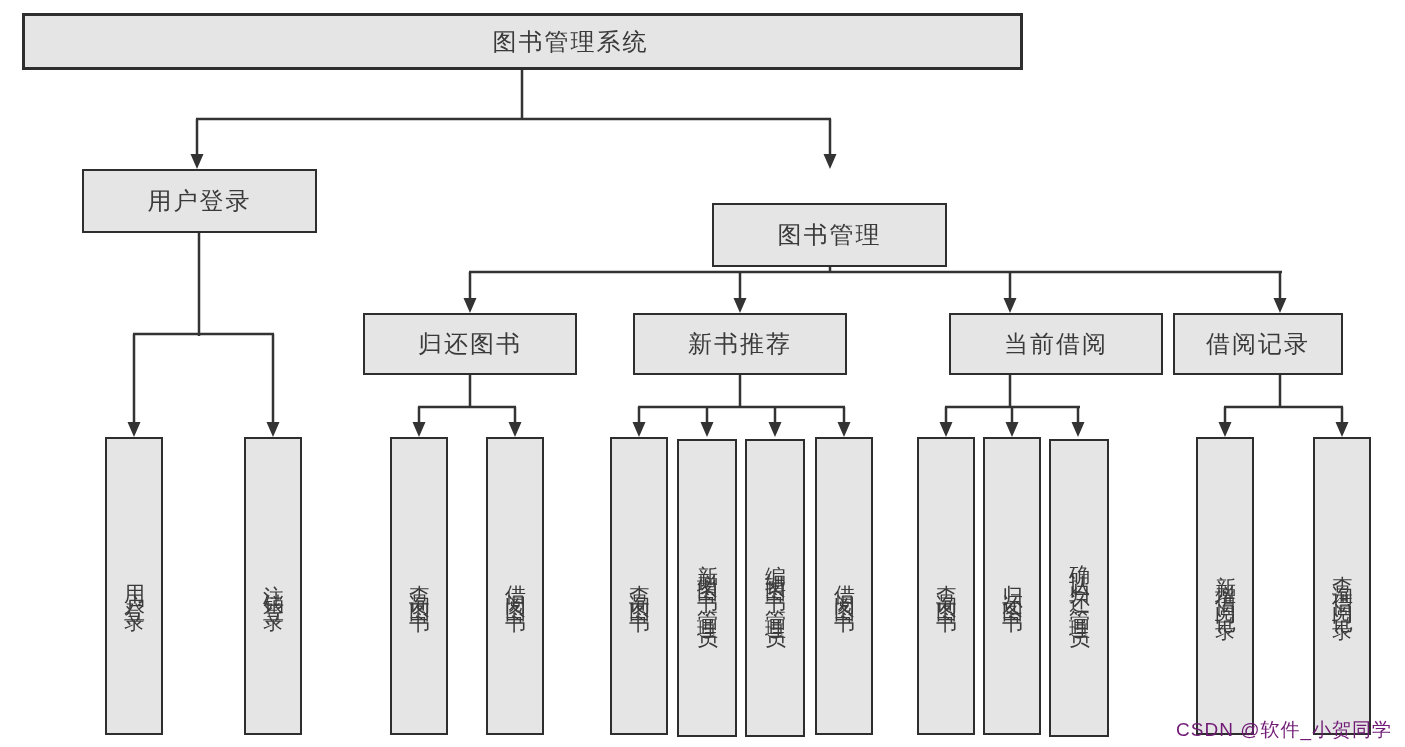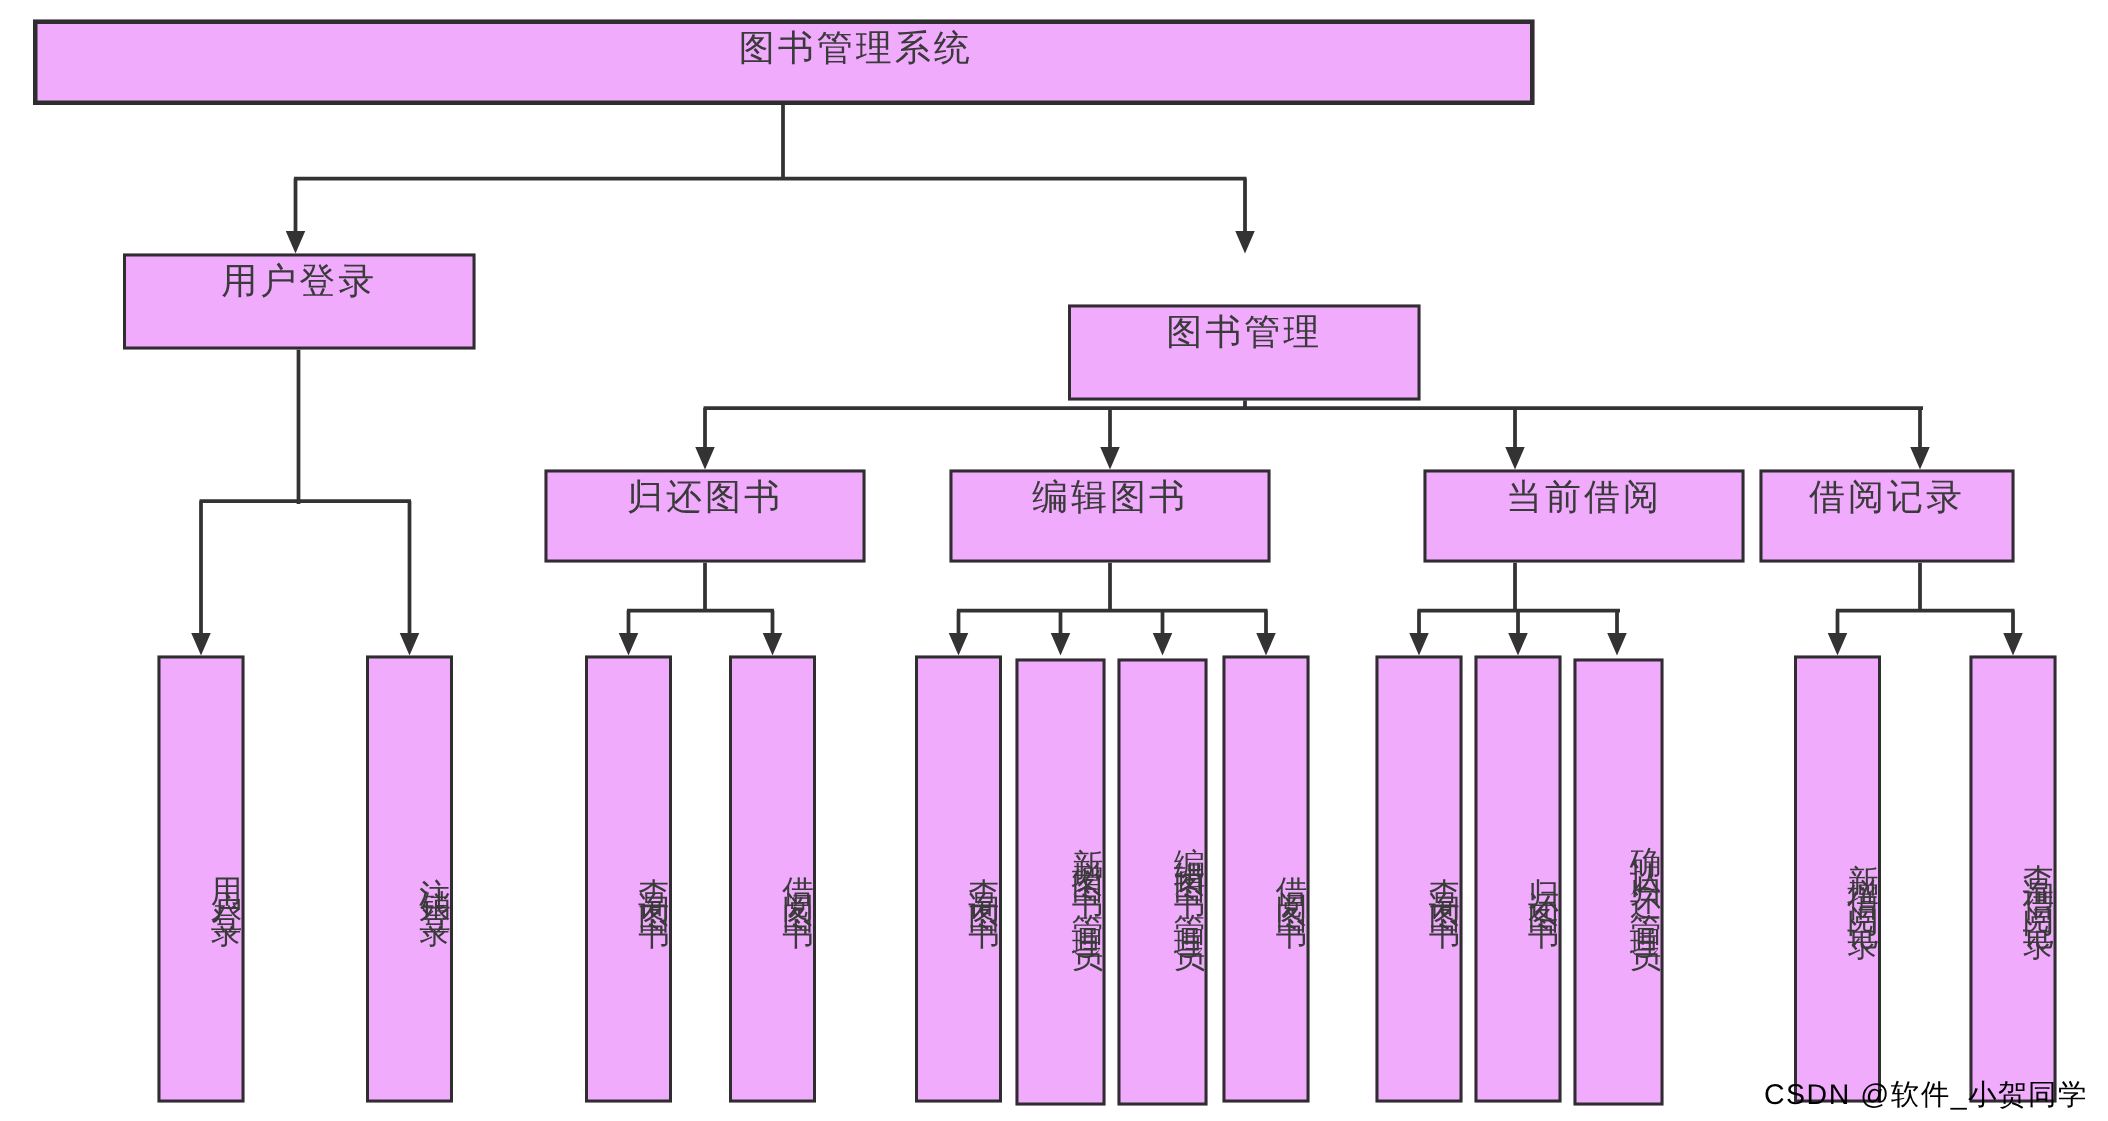--- a/index.html
+++ b/index.html
@@ -13,24 +13,25 @@
     overflow: hidden;
   }
   .connectors {
     position: absolute;
     left: 0; top: 0;
     width: 1405px; height: 747px;
     pointer-events: none;
   }
   .box {
     position: absolute;
-    background: #f0abfc;
+    background: #e5e5e5;
     border: 2.5px solid #2e2e2e;
     box-sizing: border-box;
     display: flex;
+    align-items: center;
     justify-content: center;
     font-family: Liberation Serif, serif;
   }
   .box.h {
     font-size: 24px;
     letter-spacing: 2px;
     white-space: nowrap;
   }
   .box.root { border-width: 3px; }
   .box.root .lbl { transform: translateX(48px); }
@@ -40,21 +41,21 @@
     font-size: 21px;
     letter-spacing: 9px;
     line-height: 1;
   }
   .watermark {
     position: absolute;
     right: 13px;
     bottom: 4px;
     font-size: 19px;
     letter-spacing: 1px;
-    color: #000000;
+    color: #701a75;
     white-space: nowrap;
     z-index: 5;
   }
 </style>
 </head>
 <body>
 
 <div class="stage">
 
   <svg class="connectors" viewBox="0 0 1405 747" aria-hidden="true">
@@ -122,21 +123,21 @@
     <span>用户登录</span>
   </div>
   <div class="box h" style="left:712px; top:169px; width:235px; height:64px;margin-top:34px;">
     <span>图书管理</span>
   </div>
 
   <div class="box h" style="left:363px; top:313px; width:214px; height:62px;">
     <span>归还图书</span>
   </div>
   <div class="box h" style="left:633px; top:313px; width:214px; height:62px;">
-    <span>编辑图书</span>
+    <span>新书推荐</span>
   </div>
   <div class="box h" style="left:949px; top:313px; width:214px; height:62px;">
     <span>当前借阅</span>
   </div>
   <div class="box h" style="left:1173px; top:313px; width:170px; height:62px;">
     <span>借阅记录</span>
   </div>
 
   <div class="box v" style="left:105px; top:437px; width:58px; height:298px;">用户登录</div>
   <div class="box v" style="left:244px; top:437px; width:58px; height:298px;">注销登录</div>

